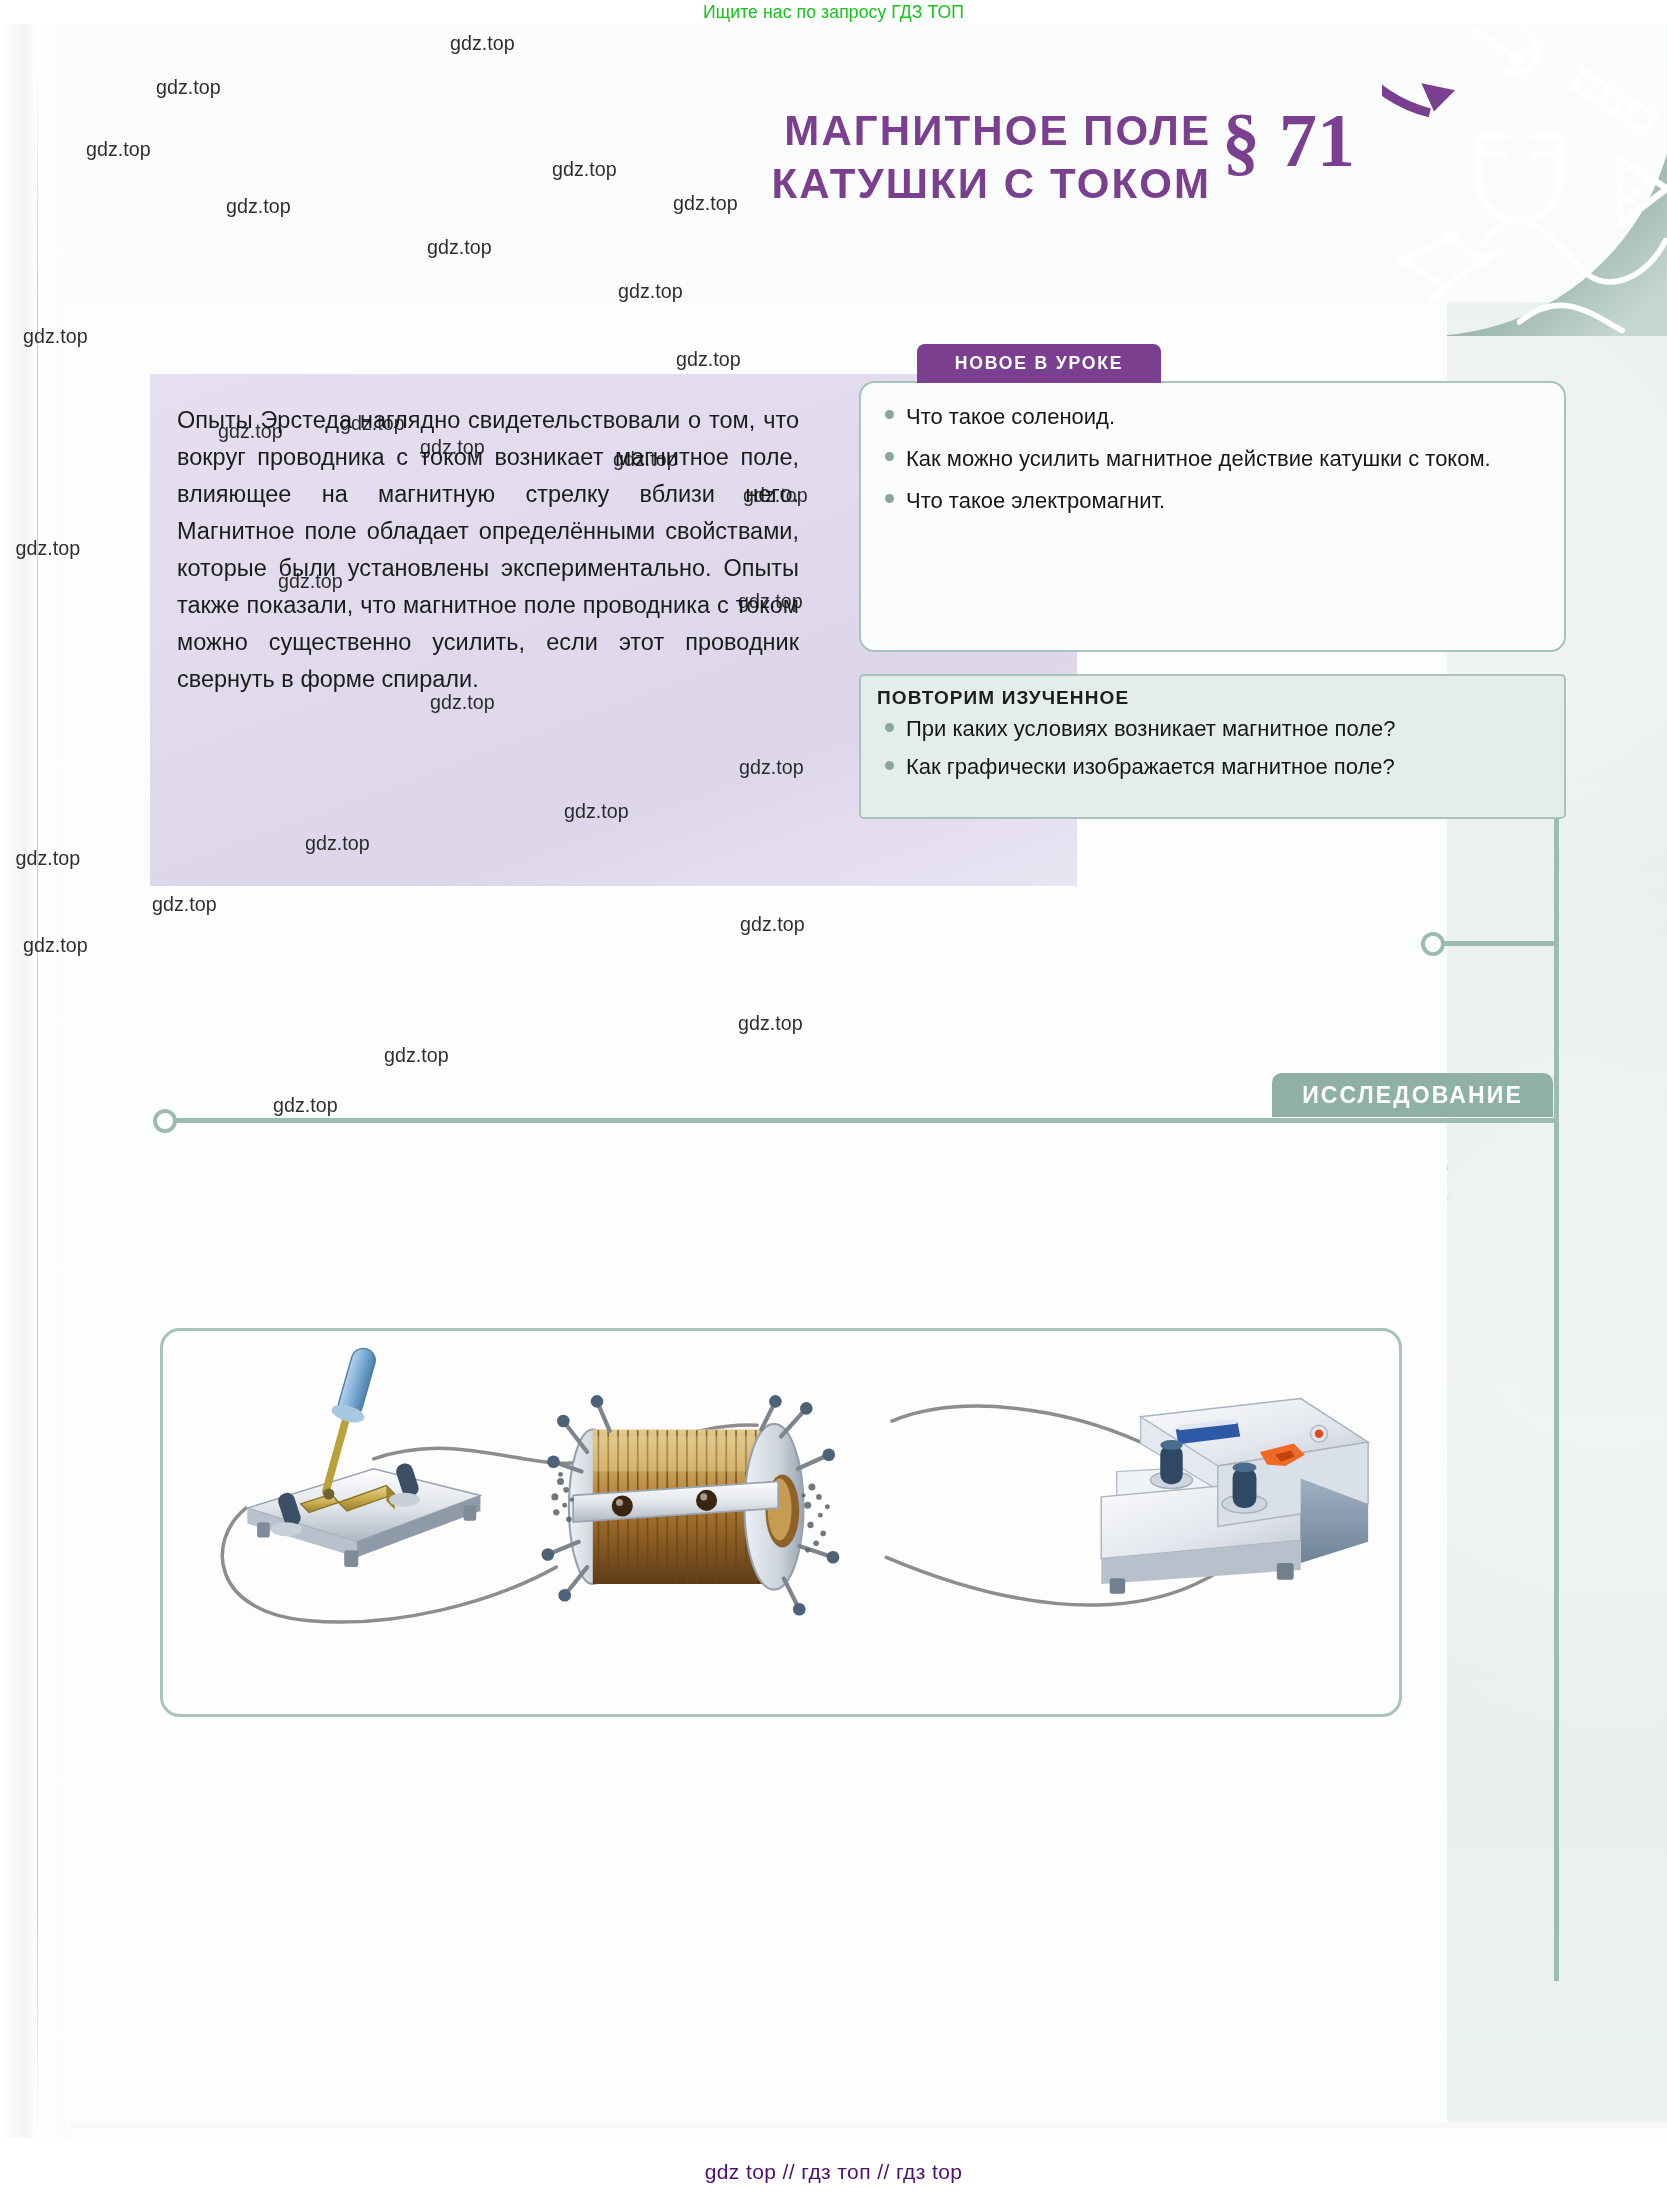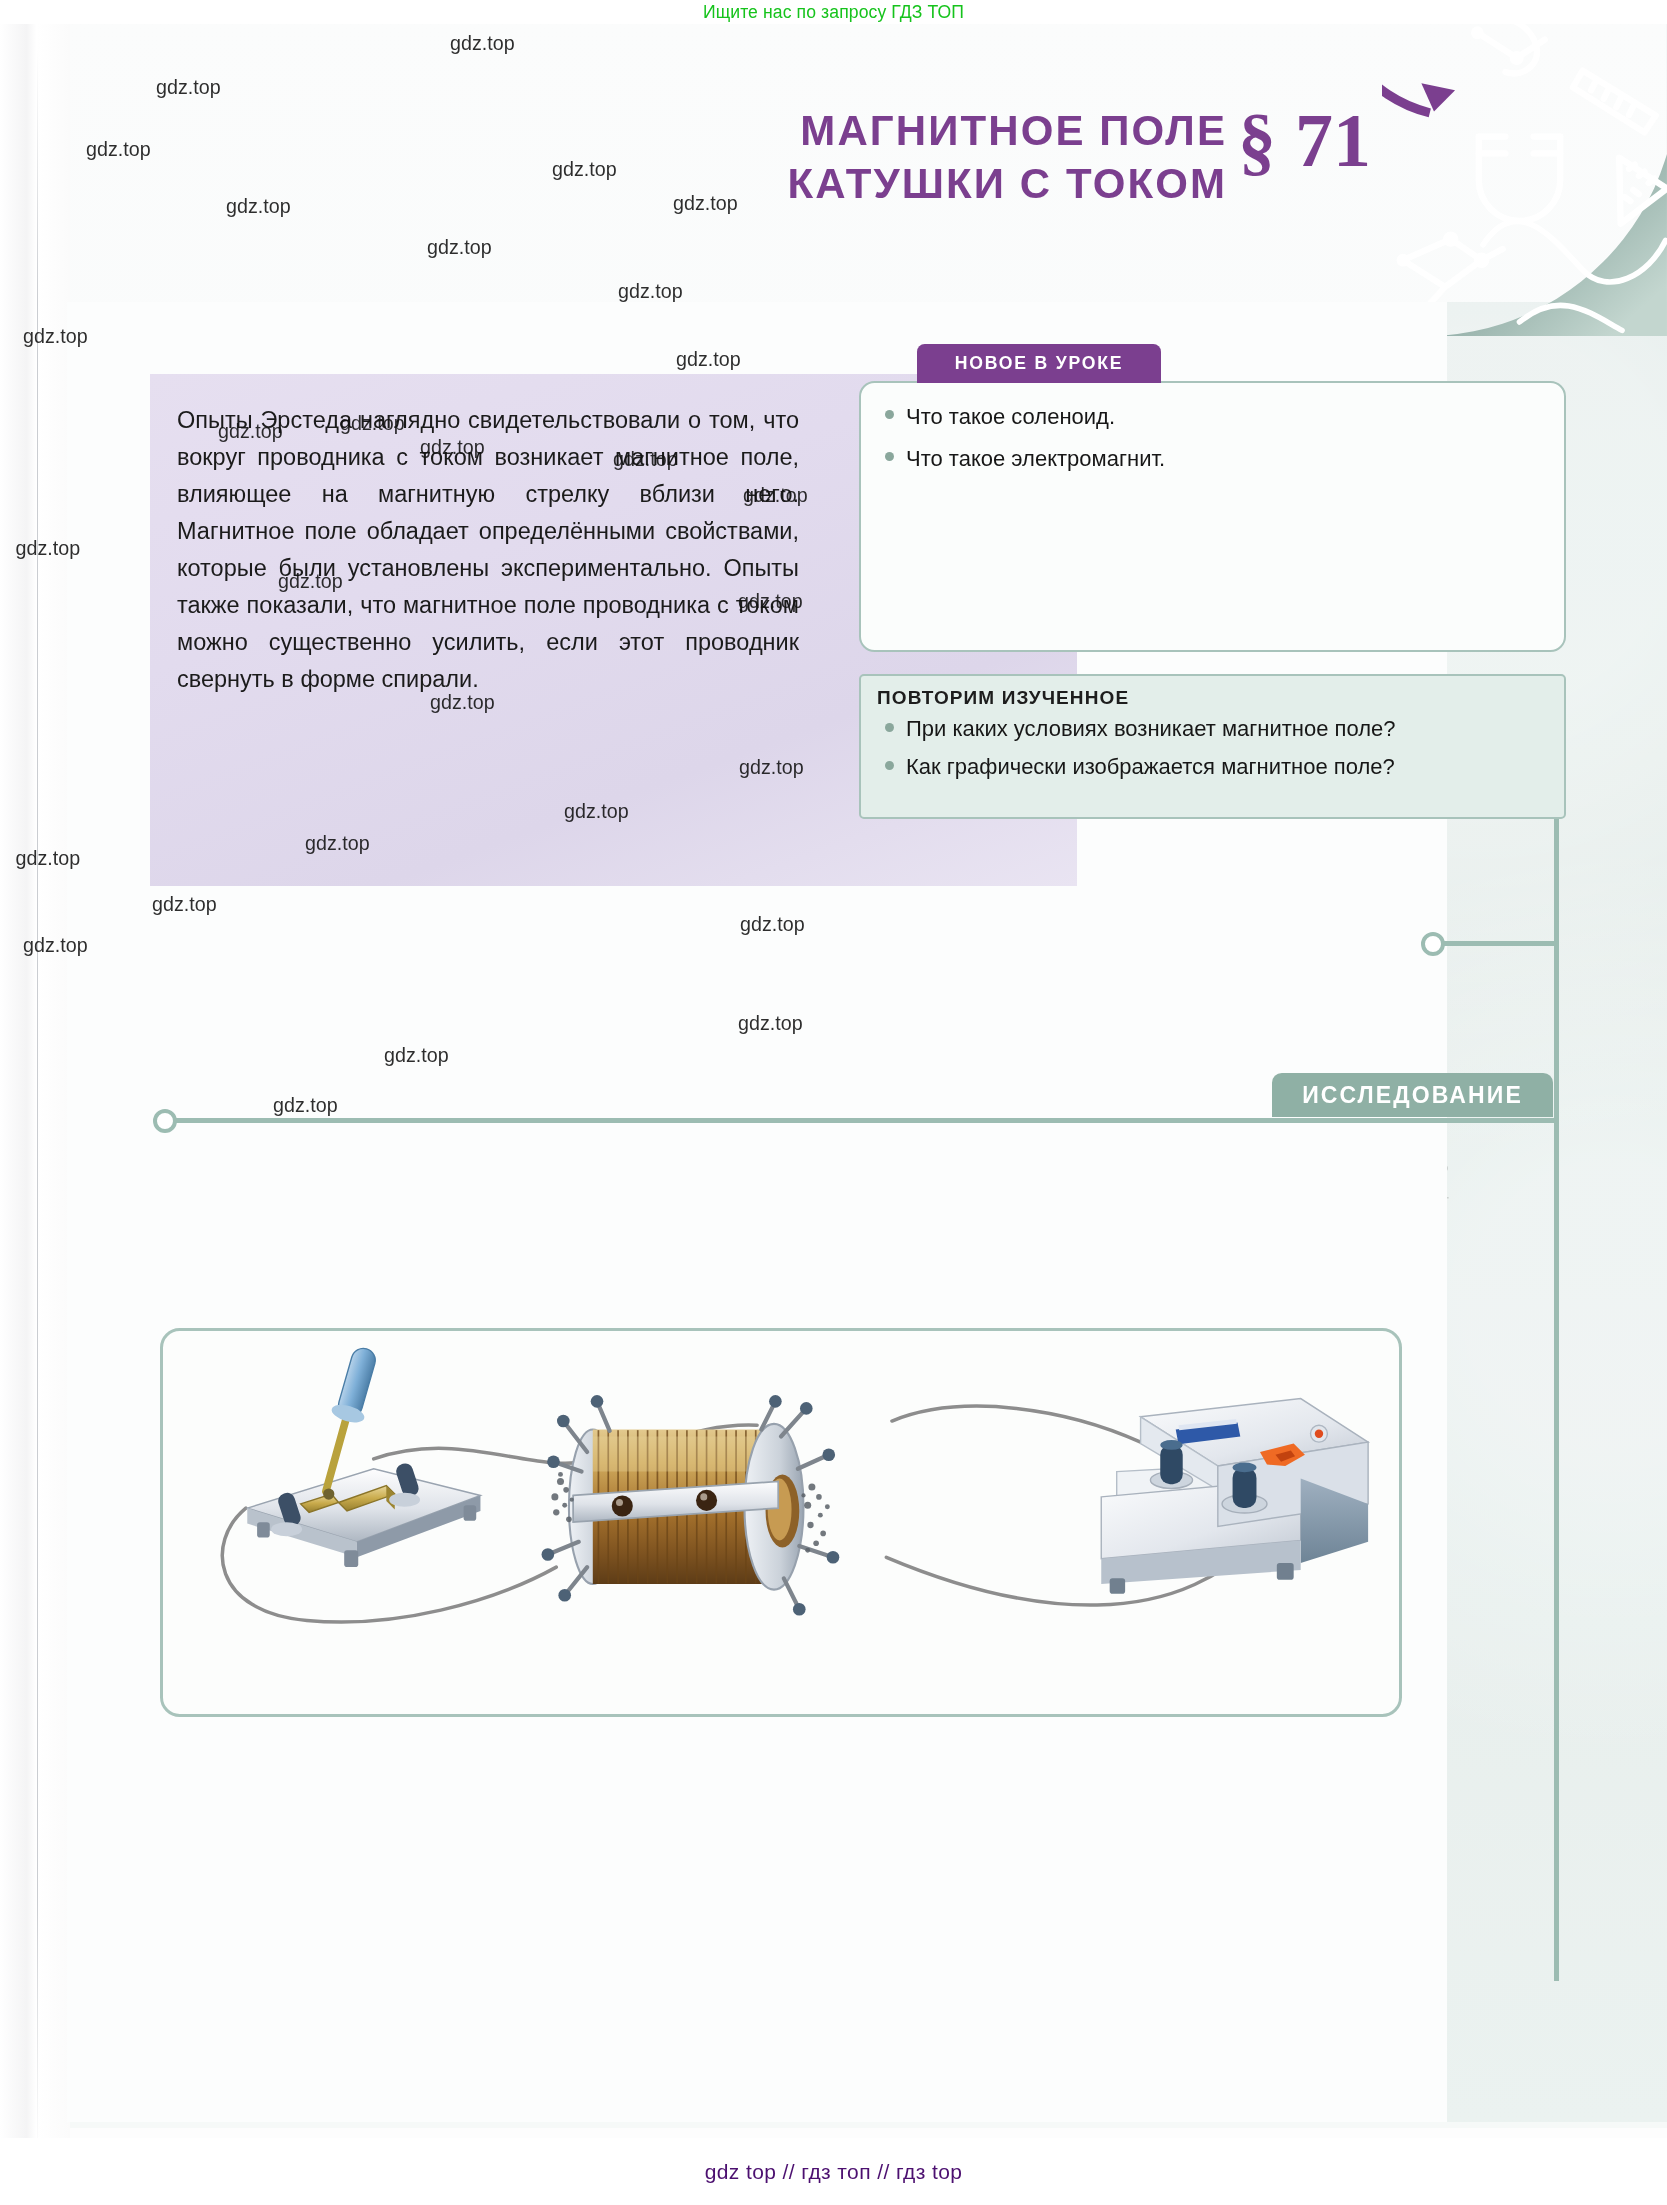--- a/index.html
+++ b/index.html
@@ -69,21 +69,21 @@
       radial-gradient(circle at 75% 55%, rgba(255,255,255,.4) 0 14%, rgba(255,255,255,0) 45%);
   }
   
   .content-card{
     position:absolute;left:67px;top:302px;width:1380px;height:1820px;
     background:#fcfdfd;z-index:3;
   }
 
   
   .title-wrap{
-    position:absolute;left:560px;top:105px;width:913px;height:141px;z-index:30;
+    position:absolute;left:544px;top:105px;width:913px;height:141px;z-index:30;
   }
   .title-lines{
     position:absolute;right:246px;top:0;text-align:right;
   }
   .title-lines .t{
     color:#7b3f8f;font-weight:bold;font-size:42px;letter-spacing:2.1px;line-height:1.25;
     font-family:"Liberation Sans", sans-serif;white-space:nowrap;
   }
   .para-num{
     position:absolute;right:102px;top:-8.4px;
@@ -274,20 +274,21 @@
   <div class="intro-box">
     <p>Опыты Эрстеда наглядно свидетельствовали о том, что вокруг проводника с током возникает магнитное поле, влияющее на магнитную стрелку вблизи него. Магнитное поле обладает определёнными свойствами, которые были установлены экспериментально. Опыты также показали, что магнитное поле проводника с током можно существенно усилить, если этот проводник свернуть в форме спирали.</p>
   </div>
 
   <div class="tab-label tab-new">
     <span>НОВОЕ В УРОКЕ</span>
   </div>
   <div class="card-new">
     <ul class="bullets">
       <li>Что такое соленоид.</li>
+      <li>Как можно усилить магнитное действие катушки с током.</li>
       <li>Что такое электромагнит.</li>
     </ul>
   </div>
 
   <div class="rep-head">ПОВТОРИМ ИЗУЧЕННОЕ</div>
   <div class="card-rep">
     <ul class="bullets">
       <li>При каких условиях возникает магнитное поле?</li>
       <li>Как графически изображается магнитное поле?</li>
     </ul>

